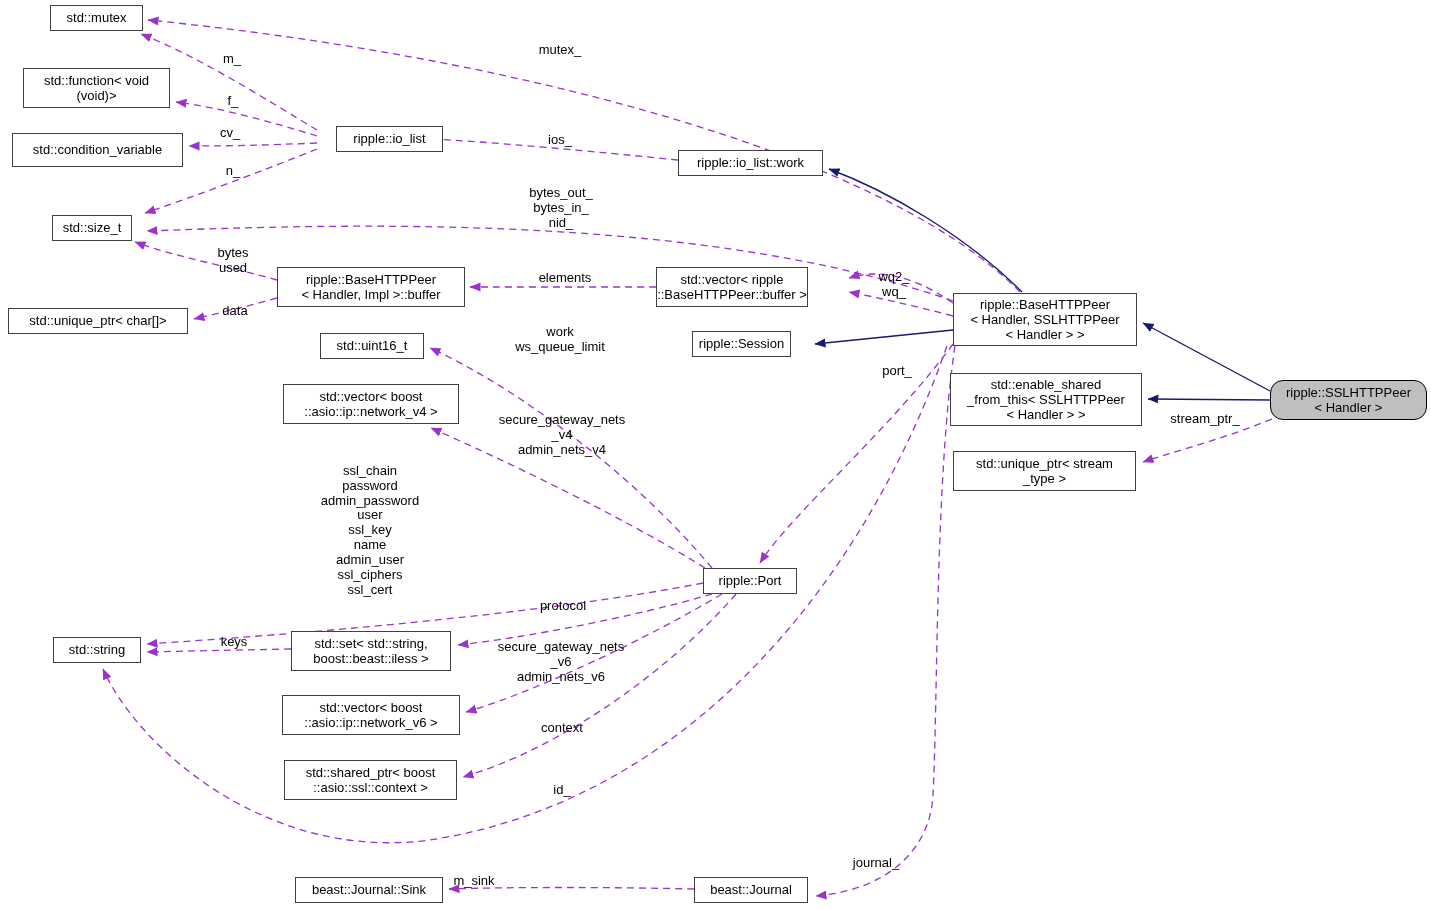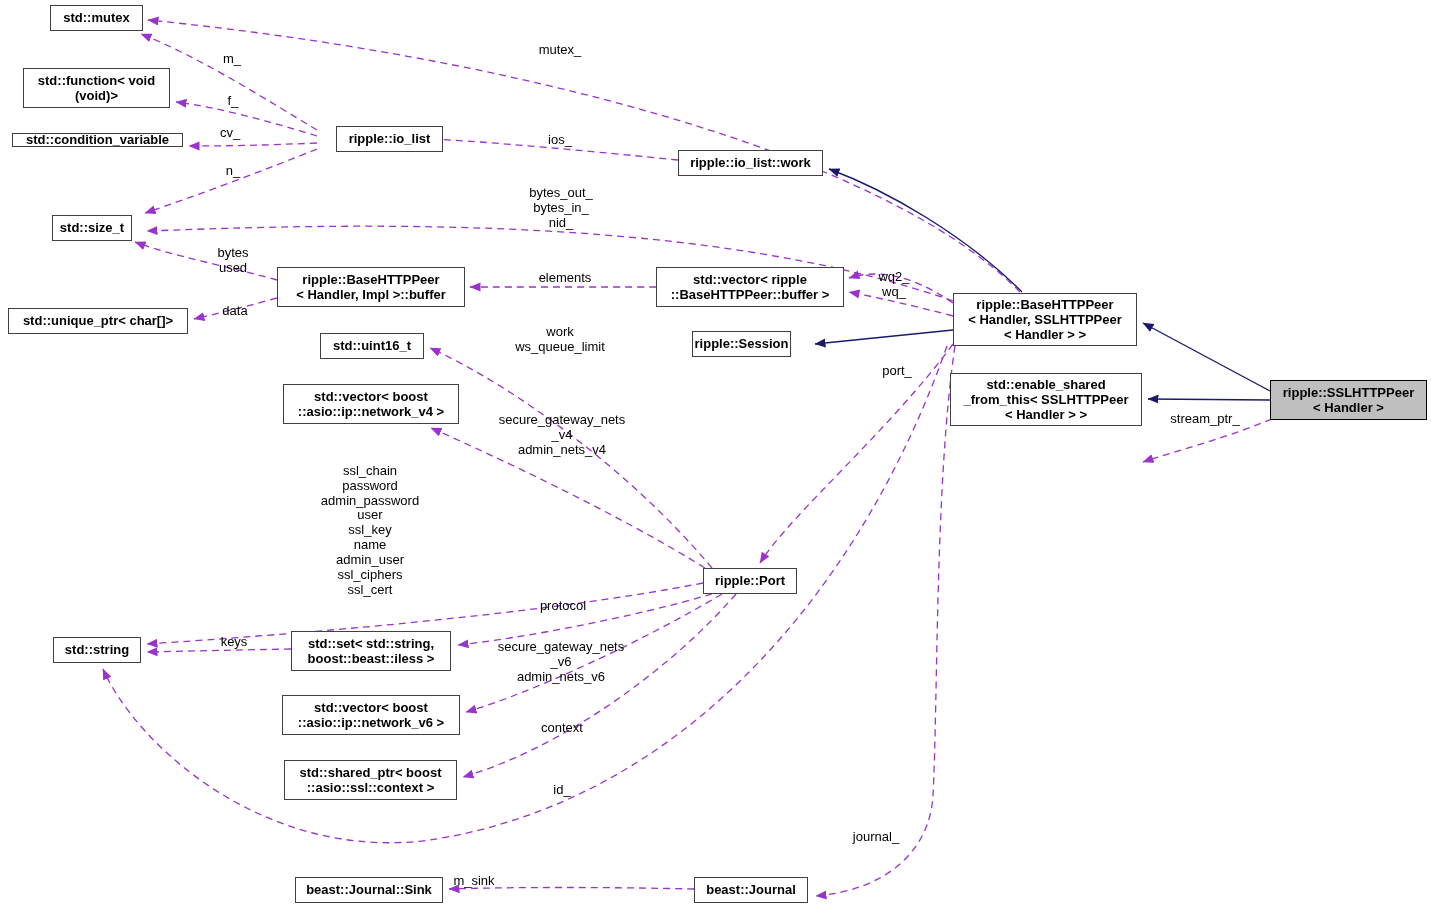--- a/index.html
+++ b/index.html
@@ -1,22 +1,22 @@
 <!DOCTYPE html>
 <html><head>
 <meta charset="utf-8">
 <style>
   html,body{margin:0;padding:0;background:#ffffff;}
   #canvas{position:relative;width:1431px;height:909px;background:#ffffff;overflow:hidden;
           font-family:"Liberation Sans","DejaVu Sans",sans-serif;}
   #edges{position:absolute;left:0;top:0;width:1431px;height:909px;pointer-events:none;}
   .node{position:absolute;box-sizing:border-box;border:1.4px solid #404040;background:#ffffff;
         display:flex;align-items:center;justify-content:center;text-align:center;
-        font-size:13px;line-height:1.18;color:#000;white-space:pre-line;cursor:pointer;font-weight:bold;}
-  .node.hl{background:#bfbfbf;border-color:#000000;}
+        font-size:13px;line-height:1.18;color:#000;white-space:pre-line;cursor:pointer;}
+  .node.hl{background:#bfbfbf;border-color:#000000;border-radius:13px;}
   .elabel{position:absolute;transform:translate(-50%,-50%);font-size:13px;line-height:1.14;
           color:#000;text-align:center;white-space:pre-line;pointer-events:none;}
 </style>
 </head>
 <body>
 
 <div id="canvas">
 
   <svg id="edges" viewBox="0 0 1431 909">
     <defs>
@@ -57,37 +57,39 @@
       <path d="M 1022 292 C 965 235, 886 190, 829 169" marker-end="url(#an)"></path>
       <path d="M 953 330 C 905 335, 858 340, 815 344" marker-end="url(#an)"></path>
       <path d="M 1270 391 L 1143 323" marker-end="url(#an)"></path>
       <path d="M 1270 400 L 1148 399" marker-end="url(#an)"></path>
     </g>
   </svg>
 
   <div class="node" style="left:50px;top:5px;width:93px;height:26px">std::mutex</div>
   <div class="node" style="left:23px;top:68px;width:147px;height:40px">std::function&lt; void
 (void)&gt;</div>
-  <div class="node" style="left:12px;top:133px;width:171px;height:14px">std::condition_variable</div>
+  <div class="node" style="left:12px;top:133px;width:171px;height:34px">std::condition_variable</div>
   <div class="node" style="left:52px;top:215px;width:80px;height:26px">std::size_t</div>
   <div class="node" style="left:336px;top:126px;width:107px;height:26px">ripple::io_list</div>
   <div class="node" style="left:678px;top:150px;width:145px;height:26px">ripple::io_list::work</div>
   <div class="node" style="left:8px;top:308px;width:180px;height:26px">std::unique_ptr&lt; char[]&gt;</div>
   <div class="node" style="left:277px;top:267px;width:188px;height:40px">ripple::BaseHTTPPeer
 &lt; Handler, Impl &gt;::buffer</div>
   <div class="node" style="left:320px;top:333px;width:104px;height:26px">std::uint16_t</div>
-  <div class="node" style="left:656px;top:267px;width:188px;height:40px">std::vector&lt; ripple
+  <div class="node" style="left:656px;top:267px;width:152px;height:40px">std::vector&lt; ripple
 ::BaseHTTPPeer::buffer &gt;</div>
   <div class="node" style="left:692px;top:331px;width:99px;height:26px">ripple::Session</div>
   <div class="node" style="left:953px;top:293px;width:184px;height:53px">ripple::BaseHTTPPeer
 &lt; Handler, SSLHTTPPeer
 &lt; Handler &gt; &gt;</div>
   <div class="node" style="left:950px;top:373px;width:192px;height:53px">std::enable_shared
 _from_this&lt; SSLHTTPPeer
 &lt; Handler &gt; &gt;</div>
+  <div class="node" style="left:953px;top:451px;width:183px;height:40px">std::unique_ptr&lt; stream
+_type &gt;</div>
   <div class="node hl" style="left:1270px;top:380px;width:157px;height:40px">ripple::SSLHTTPPeer
 &lt; Handler &gt;</div>
   <div class="node" style="left:703px;top:568px;width:94px;height:26px">ripple::Port</div>
   <div class="node" style="left:53px;top:637px;width:88px;height:26px">std::string</div>
   <div class="node" style="left:291px;top:631px;width:160px;height:40px">std::set&lt; std::string,
 boost::beast::iless &gt;</div>
   <div class="node" style="left:283px;top:384px;width:176px;height:40px">std::vector&lt; boost
 ::asio::ip::network_v4 &gt;</div>
   <div class="node" style="left:282px;top:695px;width:178px;height:40px">std::vector&lt; boost
 ::asio::ip::network_v6 &gt;</div>
@@ -127,16 +129,16 @@
 admin_user
 ssl_ciphers
 ssl_cert</div>
   <div class="elabel" style="left:563px;top:606px">protocol</div>
   <div class="elabel" style="left:234px;top:642px">keys</div>
   <div class="elabel" style="left:561px;top:662px">secure_gateway_nets
 _v6
 admin_nets_v6</div>
   <div class="elabel" style="left:562px;top:728px">context</div>
   <div class="elabel" style="left:562px;top:790px">id_</div>
-  <div class="elabel" style="left:876px;top:837px">journal_</div>
+  <div class="elabel" style="left:876px;top:863px">journal_</div>
   <div class="elabel" style="left:474px;top:881px">m_sink</div>
 
 </div>
 
 </body></html>

